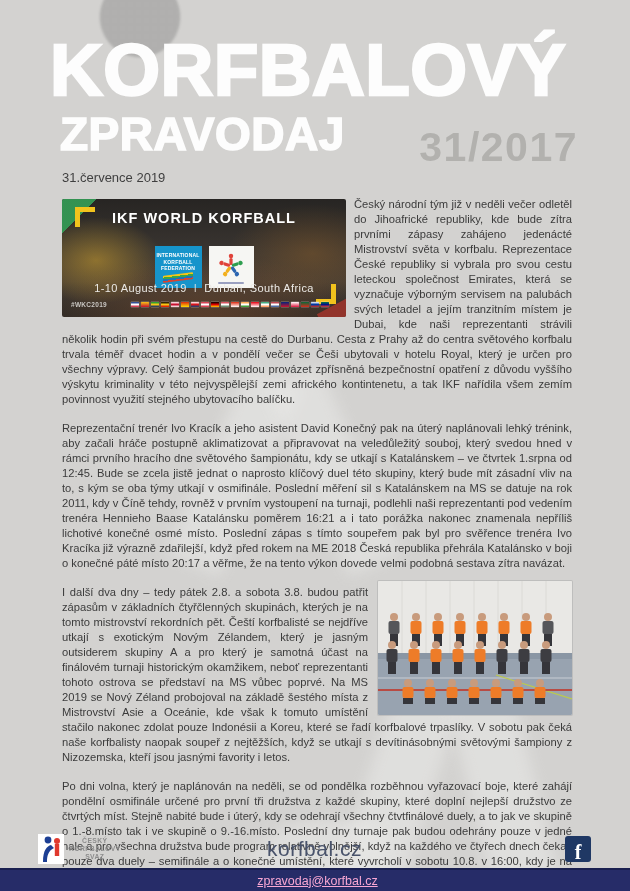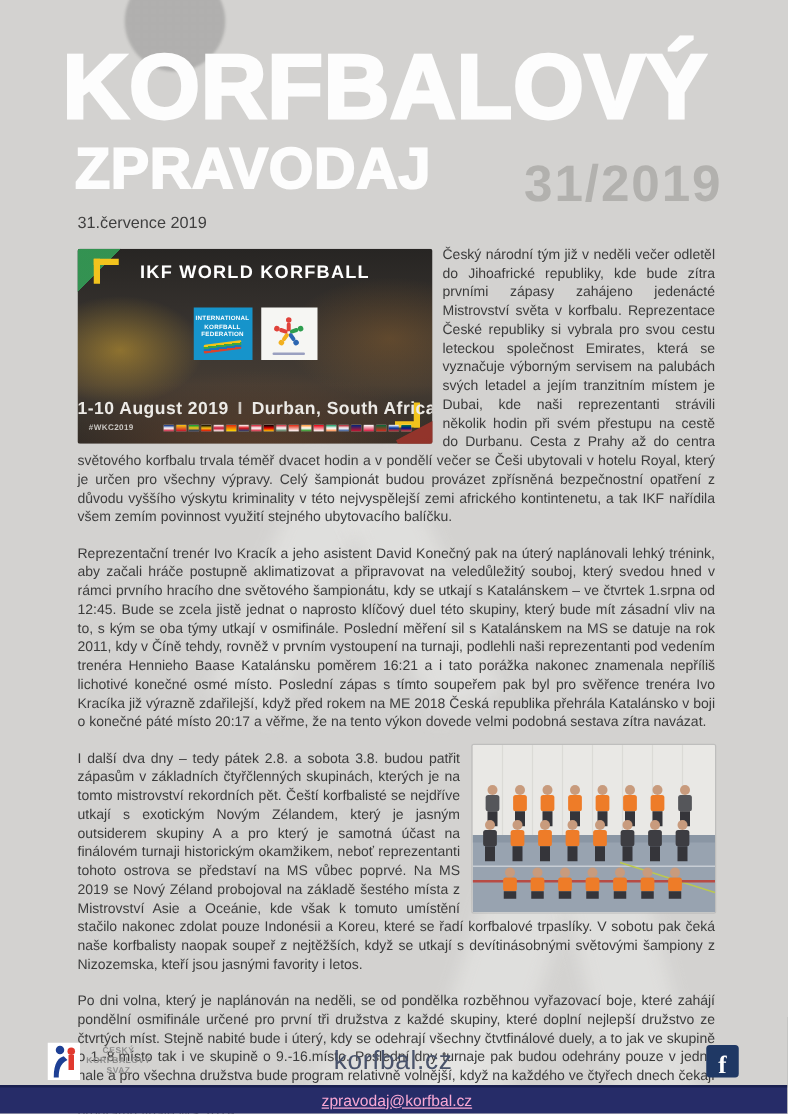--- a/index.html
+++ b/index.html
@@ -28,21 +28,21 @@
       color:#fdfdfd;-webkit-text-stroke:1.6px #fdfdfd;letter-spacing:0.5px;white-space:nowrap;text-align:right;}
   .issue{position:absolute;right:52px;top:124px;font-size:41px;font-weight:700;color:#b2b1ae;
       letter-spacing:1.5px;white-space:nowrap;}
   .pubdate{position:absolute;left:62px;top:170px;font-size:13px;color:#3f3f3f;}
 
   
   .content{position:absolute;left:62px;top:197px;width:510px;}
   .content p{margin:0 0 14px 0;font-size:11.2px;line-height:15px;text-align:justify;color:#3b3b3b;}
 
   
-  .banner{display:block;float:left;position:relative;width:284px;height:156px;
+  .banner{display:block;float:left;position:relative;width:284px;height:118px;
       margin:2px 8px 4px 0;overflow:hidden;border-radius:2px;
       background:
         radial-gradient(95px 62px at 12% 52%, rgba(222,172,46,.50), rgba(222,172,46,0) 70%),
         radial-gradient(120px 70px at 88% 46%, rgba(185,118,38,.30), rgba(185,118,38,0) 70%),
         radial-gradient(210px 95px at 50% 110%, rgba(135,82,48,.55), rgba(135,82,48,0) 78%),
         linear-gradient(180deg,#272523 0%,#3a3531 45%,#453c33 70%,#2e2a26 100%);}
   .bn-green{position:absolute;left:0;top:0;width:36px;height:36px;
       background:linear-gradient(135deg,rgba(52,152,84,.95) 0 48%,transparent 48%);}
   .bn-yl-tl{position:absolute;left:13px;top:8px;width:20px;height:20px;
       border-left:5px solid #f2c31d;border-top:5px solid #f2c31d;}
@@ -55,21 +55,21 @@
   .bn-logos{position:absolute;top:47px;left:0;right:0;display:flex;justify-content:center;gap:7px;}
   .ikf-box{width:47px;height:42px;background:#1694cb;display:flex;flex-direction:column;
       align-items:center;justify-content:center;gap:1px;}
   .ikf-box .ln{font-size:5px;line-height:5.5px;color:#fff;font-weight:700;letter-spacing:.2px;}
   .ikf-stripes{width:30px;height:7px;margin-top:1px;transform:skewY(-7deg);border-radius:1px;
       background:linear-gradient(180deg,#f6c516 0 25%,#3aa546 25% 50%,#1e74b8 50% 75%,#d8432f 75% 100%);}
   .wkc-box{width:45px;height:42px;background:#f6f6f3;display:flex;flex-direction:column;
       align-items:center;justify-content:center;}
   .wkc-sub{width:26px;height:2px;background:#9aa0c0;margin-top:2px;border-radius:1px;}
   .bn-date{position:absolute;bottom:21px;left:0;right:0;text-align:center;color:#eceae6;
-      font-size:14px;letter-spacing:.4px;white-space:nowrap;font-weight:bold;}
+      font-size:11px;letter-spacing:.4px;white-space:nowrap;}
   .bn-date .sep{margin:0 7px;opacity:.8;}
   .bn-foot{position:absolute;bottom:5px;left:9px;right:9px;display:flex;align-items:center;}
   .bn-tag{color:#d8d6d2;font-size:6.5px;font-weight:700;letter-spacing:.3px;opacity:.9;}
   .flags{display:flex;gap:2px;margin-left:24px;align-items:center;}
   .flag{display:inline-block;width:8px;height:5px;border-radius:.5px;
       box-shadow:0 0 0 .4px rgba(255,255,255,.35);}
 
   
   .photo{display:block;float:right;width:194px;height:134px;margin:-4px 0 4px 10px;
       overflow:hidden;border-radius:1px;box-shadow:0 0 0 1px rgba(160,160,160,.4);}
@@ -99,21 +99,21 @@
 
   <div class="wm wm-circle"></div>
   <div class="wm wm-band wmb1"></div>
   <div class="wm wm-band wmb2"></div>
   <div class="wm wm-band wmb3"></div>
   <div class="wm wm-band wmb4"></div>
   <div class="wm wm-band wmb5"></div>
 
   <div class="t1">KORFBALOVÝ</div>
   <div class="t2">ZPRAVODAJ</div>
-  <div class="issue">31/2019</div>
+  <div class="issue">31/2017</div>
   <div class="pubdate">31.července 2019</div>
 
   <div class="content">
 
     <p>
       <span class="banner">
         <span class="bn-green"></span>
         <span class="bn-yl-tl"></span>
         <span class="bn-yl-br"></span>
         <span class="bn-red"></span>

